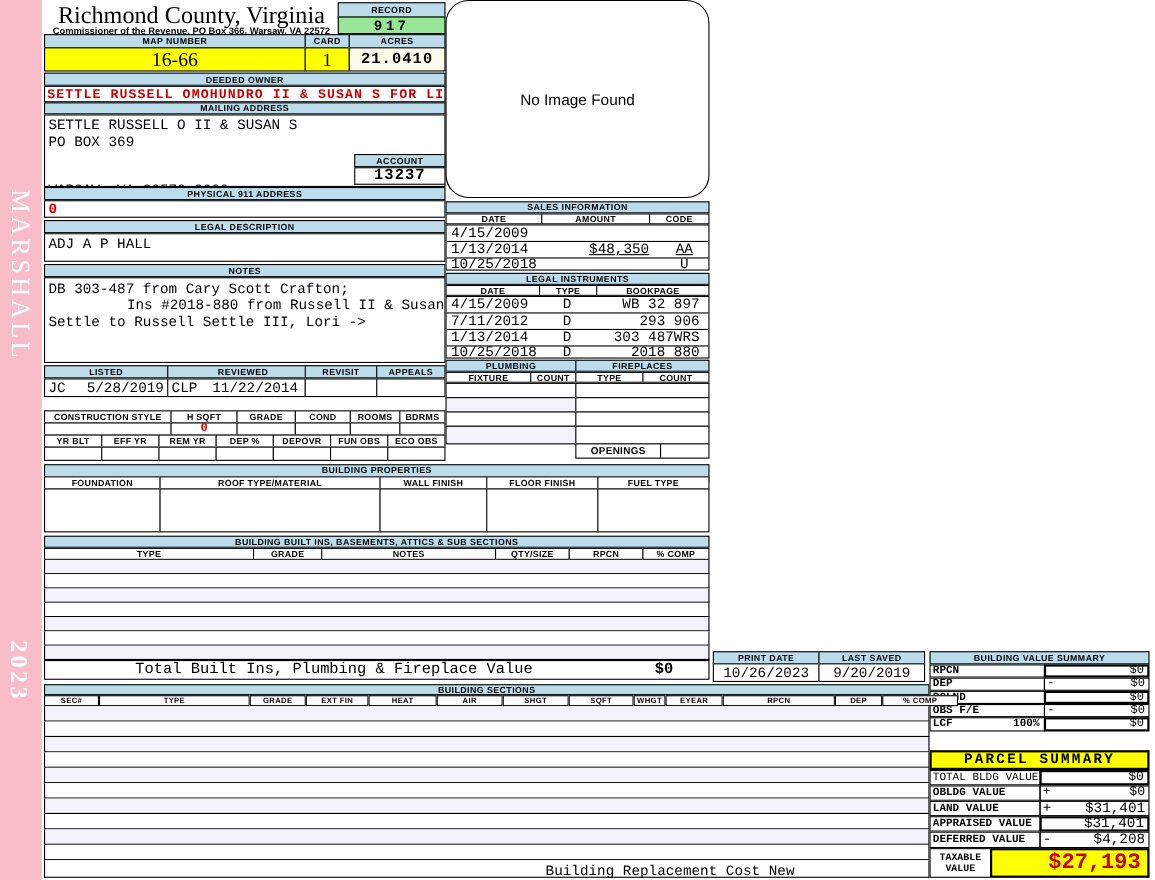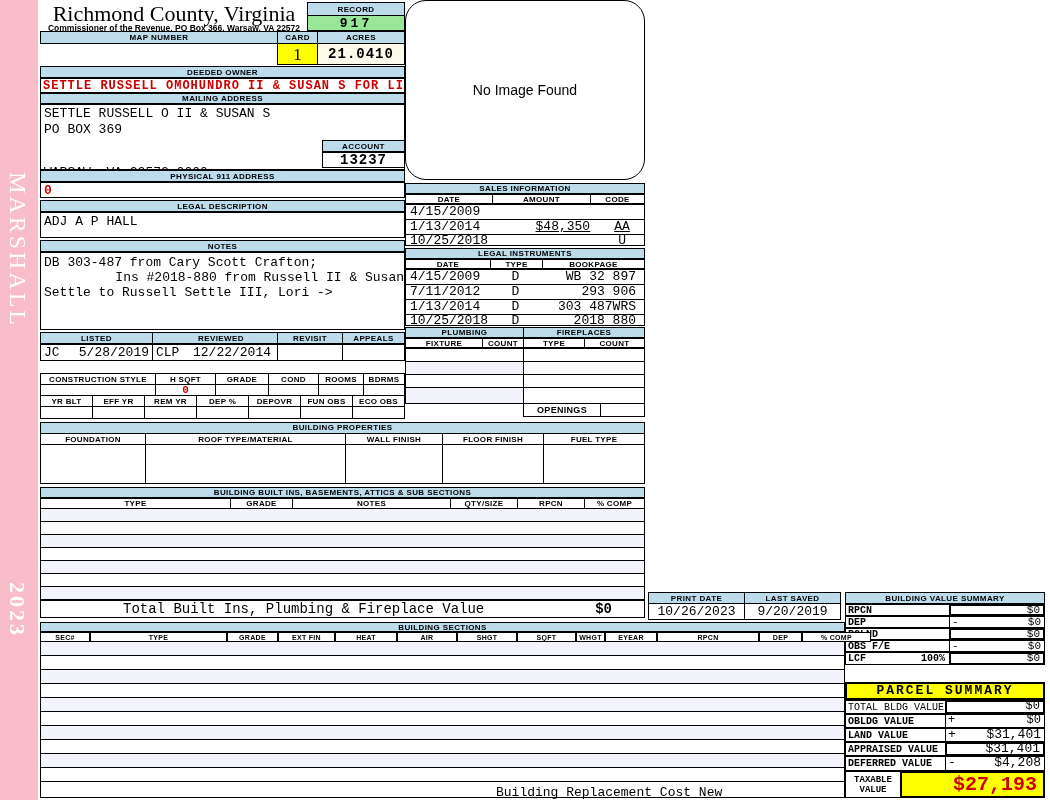--- a/index.html
+++ b/index.html
@@ -32,20 +32,21 @@
 
   <div class="abs" style="left:42px;top:1px;width:264px;text-align:center;font:22px 'Liberation Serif',serif;">Richmond County, Virginia</div>
   <div class="abs" style="left:42px;top:23px;width:264px;text-align:center;font:bold 8.5px 'Liberation Sans',sans-serif;">Commissioner of the Revenue, PO Box 366, Warsaw, VA 22572</div>
 
   <div class="abs band" style="left:307px;top:2px;width:98px;height:14px;line-height:13px;">RECORD</div>
   <div class="abs cell mono" style="left:307px;top:15px;width:98px;height:16px;background:#98E698;text-align:center;font-weight:bold;font-size:13px;line-height:15px;letter-spacing:3px;">917</div>
 
   <div class="abs band" style="left:40px;top:31px;width:238px;height:13px;line-height:12px;">MAP NUMBER</div>
   <div class="abs band" style="left:277px;top:31px;width:41px;height:13px;line-height:12px;">CARD</div>
   <div class="abs band" style="left:317px;top:31px;width:88px;height:13px;line-height:12px;">ACRES</div>
+  <div class="abs cell" style="left:40px;top:43px;width:238px;height:22px;background:#FFFF00;text-align:center;font:18px 'Liberation Serif',serif;line-height:21px;">16-66</div>
   <div class="abs cell" style="left:277px;top:43px;width:41px;height:22px;background:#FFFF00;text-align:center;font:17px 'Liberation Serif',serif;line-height:21px;">1</div>
   <div class="abs cell mono" style="left:317px;top:43px;width:88px;height:22px;background:#FCFBEA;text-align:center;font-weight:bold;font-size:14px;line-height:21px;letter-spacing:1px;">21.0410</div>
 
   <div class="abs band" style="left:40px;top:66px;width:365px;height:12px;line-height:11px;">DEEDED OWNER</div>
   <div class="abs cell mono red" style="left:40px;top:78px;width:365px;height:15px;font-weight:bold;font-size:12px;line-height:14px;letter-spacing:1px;white-space:nowrap;overflow:hidden;padding-left:2px;">SETTLE RUSSELL OMOHUNDRO II &amp; SUSAN S FOR LI</div>
 
   <div class="abs band" style="left:40px;top:93px;width:365px;height:11px;line-height:10px;">MAILING ADDRESS</div>
   <div class="abs cell" style="left:40px;top:104px;width:365px;height:66px;">
     <div class="mono" style="font-size:13px;padding:1px 0 0 3px;">SETTLE RUSSELL O II &amp; SUSAN S</div>
     <div class="mono" style="font-size:13px;padding:1px 0 0 3px;">PO BOX 369</div>
@@ -70,21 +71,21 @@
   <div class="abs band" style="left:40px;top:332px;width:113px;height:12px;line-height:11px;">LISTED</div>
   <div class="abs band" style="left:152px;top:332px;width:138px;height:12px;line-height:11px;">REVIEWED</div>
   <div class="abs band" style="left:277px;top:332px;width:66px;height:12px;line-height:11px;">REVISIT</div>
   <div class="abs band" style="left:342px;top:332px;width:63px;height:12px;line-height:11px;">APPEALS</div>
   <div class="abs cell mono flex" style="left:40px;top:344px;width:113px;height:17px;font-size:13px;line-height:15px;justify-content:space-between;padding:0 3px;">
     <span>JC</span>
     <span>5/28/2019</span>
   </div>
   <div class="abs cell mono flex" style="left:152px;top:344px;width:126px;height:17px;font-size:13px;line-height:15px;justify-content:space-between;padding:0 6px 0 3px;">
     <span>CLP</span>
-    <span>12/22/2014</span>
+    <span>11/22/2014</span>
   </div>
   <div class="abs cell" style="left:277px;top:344px;width:66px;height:17px;"></div>
   <div class="abs cell" style="left:342px;top:344px;width:63px;height:17px;"></div>
 
   <div class="abs colhdr" style="left:40px;top:373px;width:116px;height:12px;line-height:11px;">CONSTRUCTION STYLE</div>
   <div class="abs colhdr" style="left:155px;top:373px;width:61px;height:12px;line-height:11px;">H SQFT</div>
   <div class="abs colhdr" style="left:215px;top:373px;width:54px;height:12px;line-height:11px;">GRADE</div>
   <div class="abs colhdr" style="left:268px;top:373px;width:51px;height:12px;line-height:11px;">COND</div>
   <div class="abs colhdr" style="left:318px;top:373px;width:46px;height:12px;line-height:11px;">ROOMS</div>
   <div class="abs colhdr" style="left:363px;top:373px;width:42px;height:12px;line-height:11px;">BDRMS</div>

